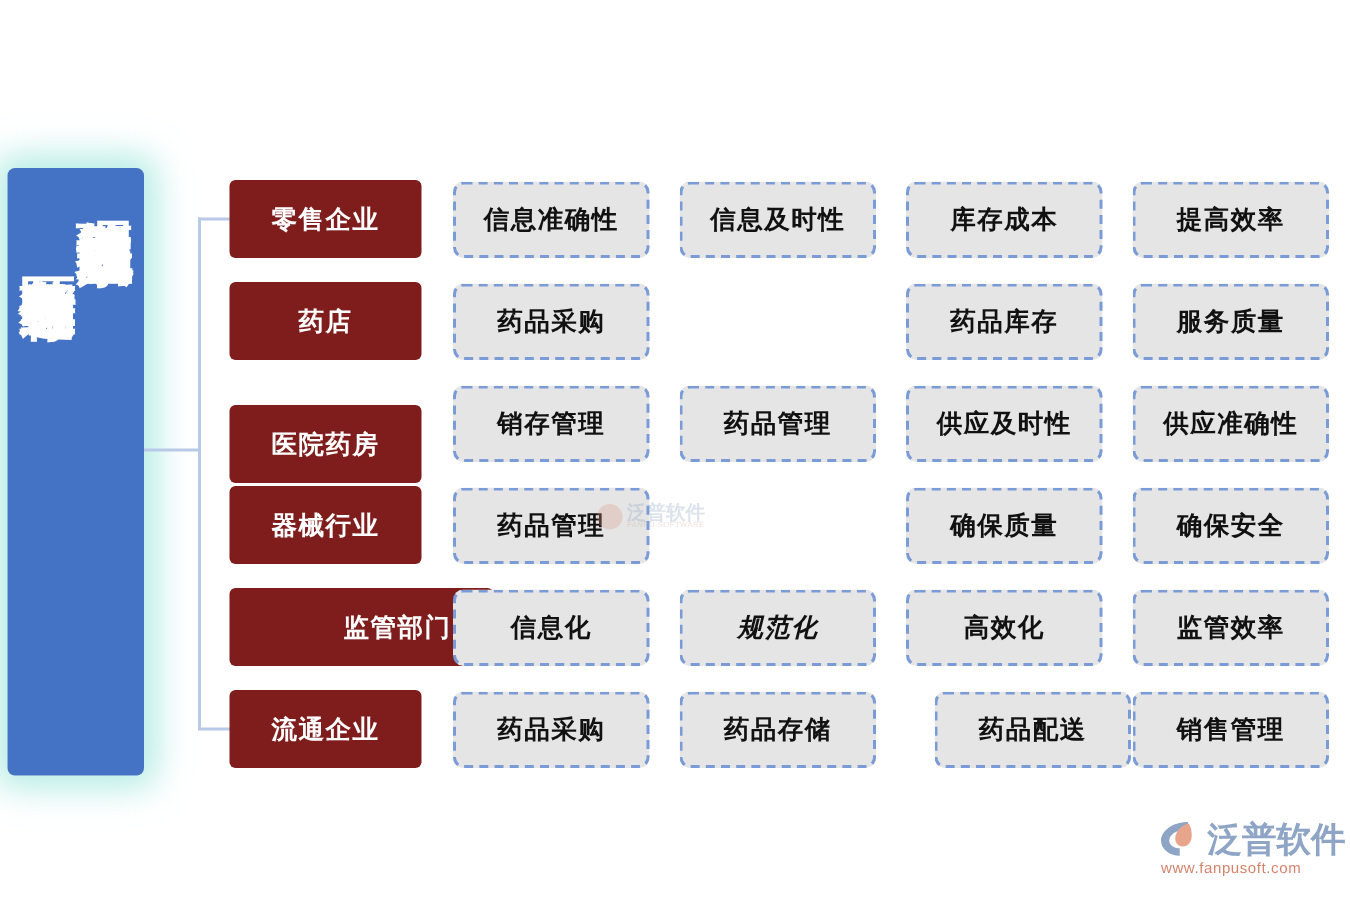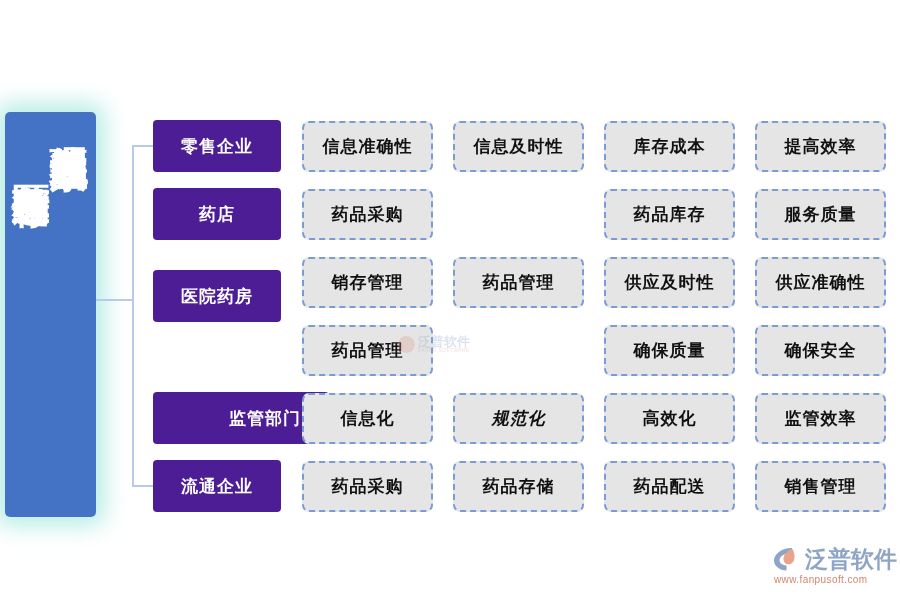--- a/index.html
+++ b/index.html
@@ -74,21 +74,21 @@
   }
   .conn-h { height: 2px; }
   .conn-v { width: 2px; }
 
   
   .cat-card {
     position: absolute;
     left: 153px;
     width: 128px;
     height: 52px;
-    background: #4c1d95;
+    background: #7f1d1d;
     border-radius: 4px;
     display: flex;
     align-items: center;
     justify-content: center;
     color: #ffffff;
     font-size: 17px;
     font-weight: bold;
     letter-spacing: 1px;
   }
 
@@ -190,20 +190,23 @@
 
   <div class="cat-card" style="top:120px;">
     <span>零售企业</span>
   </div>
   <div class="cat-card" style="top:188px;">
     <span>药店</span>
   </div>
   <div class="cat-card" style="top:256px;margin-top:14px;">
     <span>医院药房</span>
   </div>
+  <div class="cat-card" style="top:324px;">
+    <span>器械行业</span>
+  </div>
   <div class="cat-card" style="top:392px;padding-left:48px;">
     <span>监管部门</span>
   </div>
   <div class="cat-card" style="top:460px;">
     <span>流通企业</span>
   </div>
 
   <div class="item-card" style="left:302px; top:121px;">
     <span>信息准确性</span>
     </div>
@@ -262,21 +265,21 @@
   <div class="item-card" style="left:755px; top:393px;">
     <span>监管效率</span>
     </div>
 
   <div class="item-card" style="left:302px; top:461px;">
     <span>药品采购</span>
     </div>
   <div class="item-card" style="left:453px; top:461px;">
     <span>药品存储</span>
     </div>
-  <div class="item-card" style="left:604px; top:461px;">
+  <div class="item-card" style="left:623px; top:461px;">
     <span>药品配送</span>
     </div>
   <div class="item-card" style="left:755px; top:461px;">
     <span>销售管理</span>
     </div>
 
   <div class="watermark">
     <div class="wm-mark"></div>
     <div class="wm-txt">
       <span class="t1">泛普软件</span>

